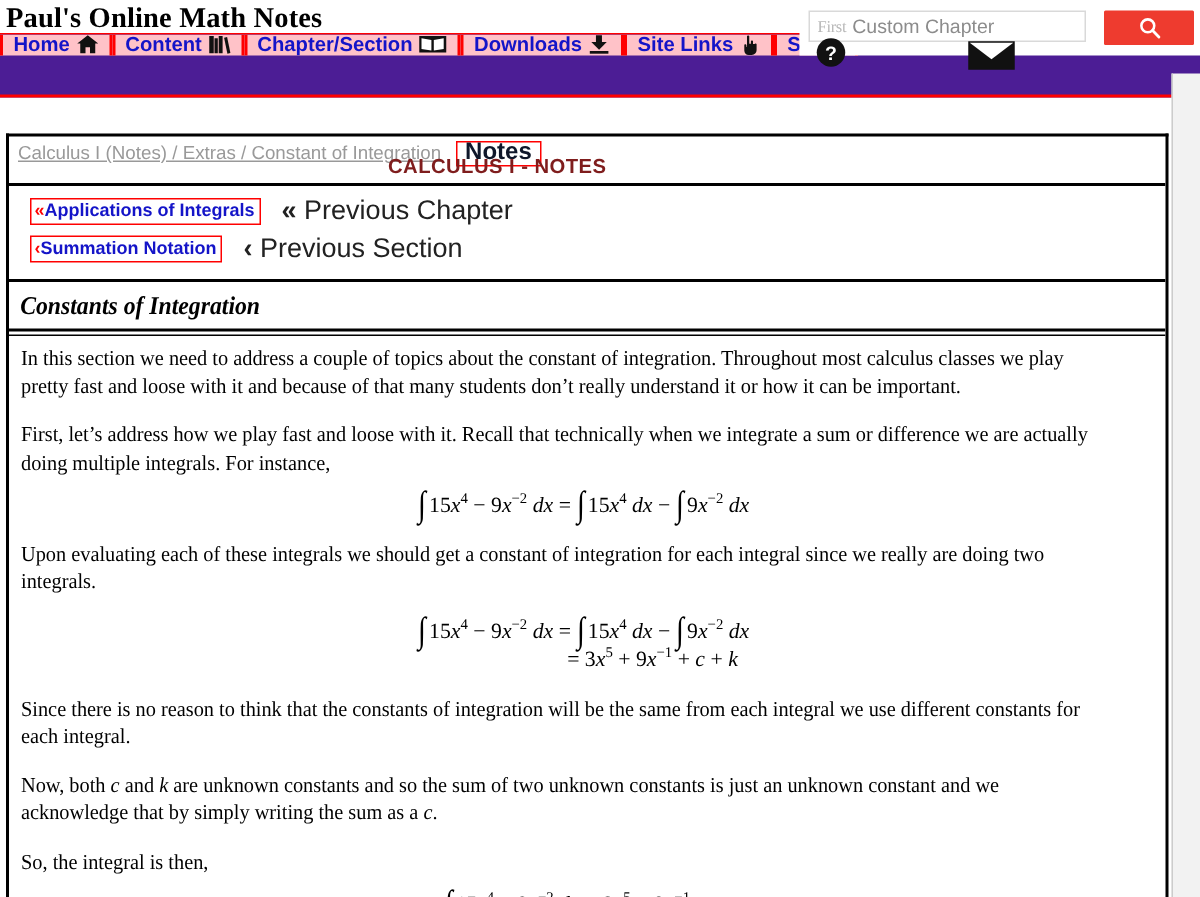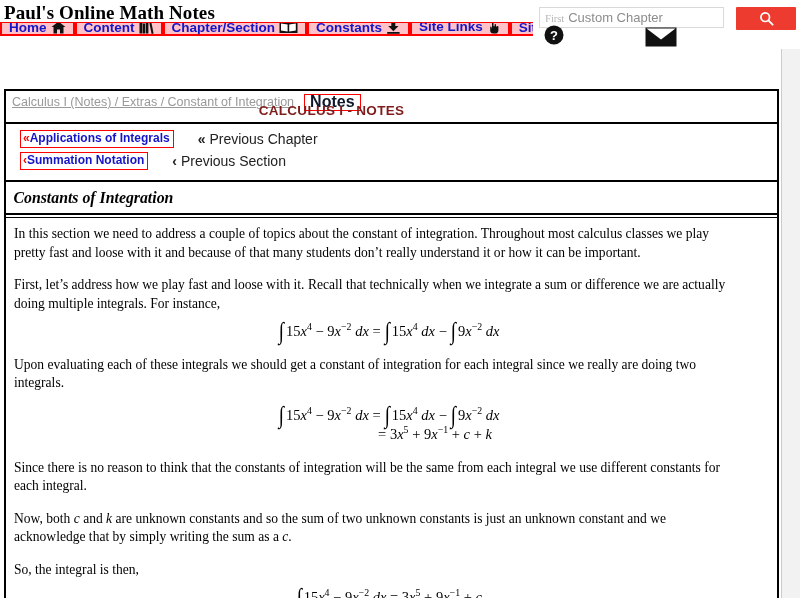--- a/index.html
+++ b/index.html
@@ -25,27 +25,27 @@
     padding: 2px 0 1px 4px;
     letter-spacing: 0.1px;
     line-height: 22px;
     height: 22px;
     box-sizing: border-box;
   }
 
   
   #navbar {
     position: relative;
-    background: #eab308;
-    height: 14px;
+    background: #4c1d95;
+    height: 43px;
     border-top: 1px solid #ff0000;
     border-bottom: 2px solid #ff0000;
     box-sizing: border-box;
     display: flex;
-    align-items: flex-end;
+    align-items: flex-start;
     white-space: nowrap;
     overflow: hidden;
   }
   .nav-item {
     background: #ffc2c8;
     border-left: 2px solid #ff0000;
     border-right: 2px solid #ff0000;
     display: flex;
     align-items: center;
     gap: 4px;
@@ -188,36 +188,36 @@
   }
 
   
   #prev-links {
     padding: 6px 0 4px 14px;
   }
   .prev-row {
     display: flex;
     align-items: center;
     margin-bottom: 4px;
-    gap: 24px;
+    gap: 14px;
   }
   .prev-btn {
     border: 1px solid #ff0000;
     padding: 0px 3px 1px 2px;
     font-size: 12px;
     font-weight: bold;
     color: #1414c8;
     background: #ffffff;
     cursor: pointer;
     line-height: 15px;
     white-space: nowrap;
   }
   .prev-btn .chev { color: #ff0000; font-weight: bold; }
   .prev-note {
-    font-size: 14px;
+    font-size: 18px;
     color: #222222;
     white-space: nowrap;
   }
   .prev-note .chev { color: #222222; font-weight: bold; }
 
   
   #section-heading {
     font-family: "Liberation Serif", serif;
     font-style: italic;
     font-weight: bold;
@@ -312,21 +312,21 @@
     <span class="nav-icon">
       <svg width="19" height="13" viewBox="0 0 19 13">
         <rect x="0.5" y="1" width="18" height="11" fill="#111"></rect>
         <path d="M2 2.5 L8.6 3.6 L8.6 10.6 L2 9.6 Z" fill="#fff"></path>
         <path d="M16.8 2.5 L10.2 3.6 L10.2 10.6 L16.8 9.6 Z" fill="#fff"></path>
       </svg>
     </span>
   </div>
 
   <div class="nav-item">
-    <span class="nav-label">Constants</span>
+    <span class="nav-label">Downloads</span>
     <span class="nav-icon">
       <svg width="15" height="13" viewBox="0 0 15 13">
         <rect x="5.3" y="0.5" width="4" height="5" fill="#111"></rect>
         <path d="M2.2 5 L12.5 5 L7.4 10.2 Z" fill="#111"></path>
         <rect x="1.2" y="11" width="12.4" height="1.8" fill="#111"></rect>
       </svg>
     </span>
   </div>
 
   <div class="nav-item">

